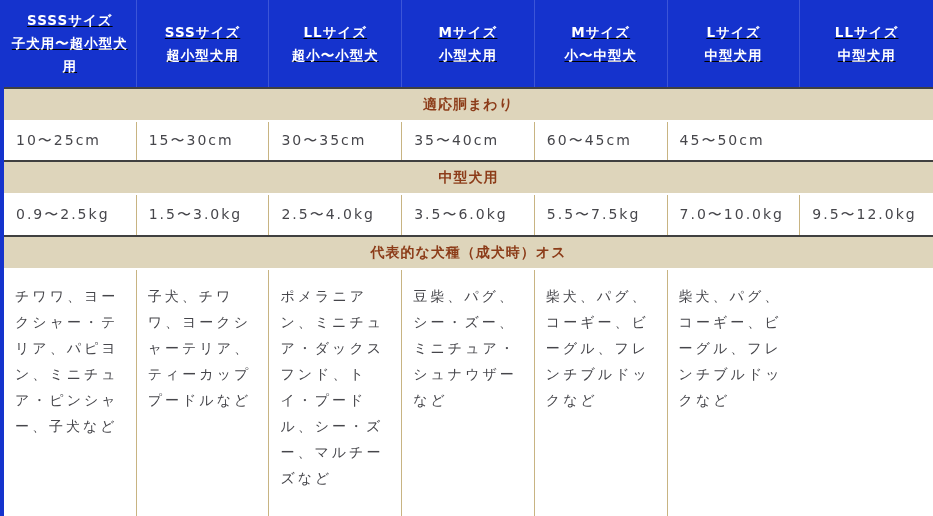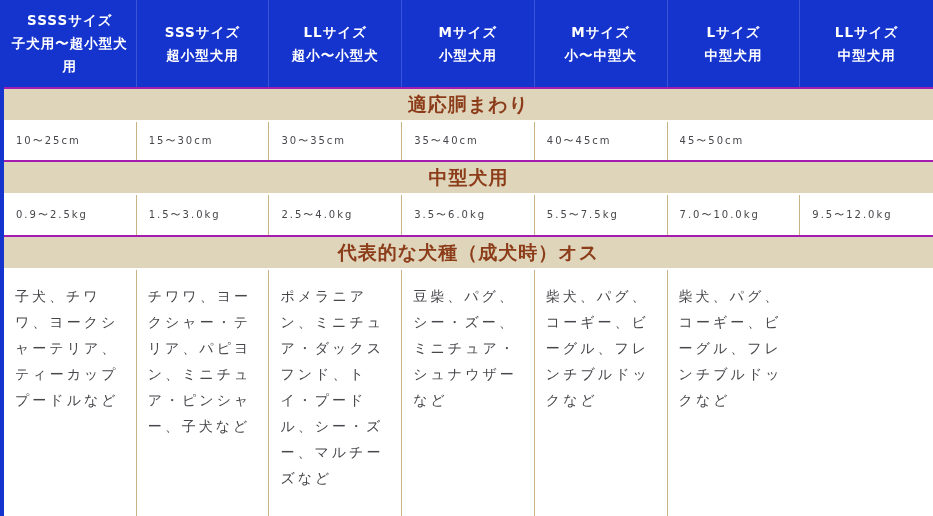--- a/index.html
+++ b/index.html
@@ -20,41 +20,41 @@
   }
   .size-table{
     width:933px;height:516px;
     background:var(--table-bg);
     border-left:4px solid var(--header-bg);
     overflow:hidden;
     display:flex;flex-direction:column;
   }
   .grid-row{display:grid;grid-template-columns:repeat(7,1fr);}
   
-  .header-row{height:87px;background:var(--header-bg);}
+  .header-row{height:87px;background:var(--header-bg);text-decoration:underline;}
   .hcell{
     display:flex;flex-direction:column;align-items:center;justify-content:center;
     color:var(--header-text);font-weight:bold;font-size:13.5px;line-height:1.7;
     letter-spacing:1px;text-align:center;
     border-right:1px solid var(--header-divider);
     padding:2px 6px;
   }
   .hcell:last-child{border-right:none;}
   
   .band{
     height:35px;background:var(--band-bg);
-    border-top:2px solid #a21caf;border-bottom:2px solid #ffffff;
+    border-top:2px solid #404040;border-bottom:2px solid #ffffff;
     display:flex;align-items:center;justify-content:center;
-    color:var(--band-text);font-weight:bold;font-size:19px;letter-spacing:1px;
+    color:var(--band-text);font-weight:bold;font-size:14px;letter-spacing:1px;
     flex:0 0 auto;
   }
   
   .data-row .dcell{
     border-right:1px solid var(--cell-border);
-    color:var(--cell-text);font-size:10px;letter-spacing:2px;
+    color:var(--cell-text);font-size:14px;letter-spacing:2px;
     display:flex;align-items:center;
     padding:0 12px;
   }
   .data-row .dcell:last-child{border-right:none;}
   .girth-row{height:38px;}
   .weight-row{height:40px;}
   .breeds-row{flex:1 1 auto;}
   .breeds-row .dcell{
     align-items:flex-start;
     padding:13px 9px 10px 11px;
@@ -99,21 +99,21 @@
 
   <div class="band">
     <span>適応胴まわり</span>
   </div>
 
   <div class="grid-row data-row girth-row">
     <div class="dcell">10〜25cm</div>
     <div class="dcell">15〜30cm</div>
     <div class="dcell">30〜35cm</div>
     <div class="dcell">35〜40cm</div>
-    <div class="dcell">40〜45cm</div>
+    <div class="dcell">60〜45cm</div>
     <div class="dcell">45〜50cm</div>
   </div>
 
   <div class="band">
     <span>中型犬用</span>
   </div>
 
   <div class="grid-row data-row weight-row">
     <div class="dcell">0.9〜2.5kg</div>
     <div class="dcell">1.5〜3.0kg</div>
@@ -122,21 +122,21 @@
     <div class="dcell">5.5〜7.5kg</div>
     <div class="dcell">7.0〜10.0kg</div>
     <div class="dcell">9.5〜12.0kg</div>
   </div>
 
   <div class="band">
     <span>代表的な犬種（成犬時）オス</span>
   </div>
 
   <div class="grid-row data-row breeds-row">
+    <div class="dcell">チワワ、ヨークシャー・テリア、パピヨン、ミニチュア・ピンシャー、子犬など</div>
     <div class="dcell">子犬、チワワ、ヨークシャーテリア、ティーカッププードルなど</div>
-    <div class="dcell">チワワ、ヨークシャー・テリア、パピヨン、ミニチュア・ピンシャー、子犬など</div>
     <div class="dcell">ポメラニアン、ミニチュア・ダックスフンド、トイ・プードル、シー・ズー、マルチーズなど</div>
     <div class="dcell">豆柴、パグ、シー・ズー、ミニチュア・シュナウザーなど</div>
     <div class="dcell">柴犬、パグ、コーギー、ビーグル、フレンチブルドックなど</div>
     <div class="dcell">柴犬、パグ、コーギー、ビーグル、フレンチブルドックなど</div>
   </div>
 
 </div>
 
 </body></html>

